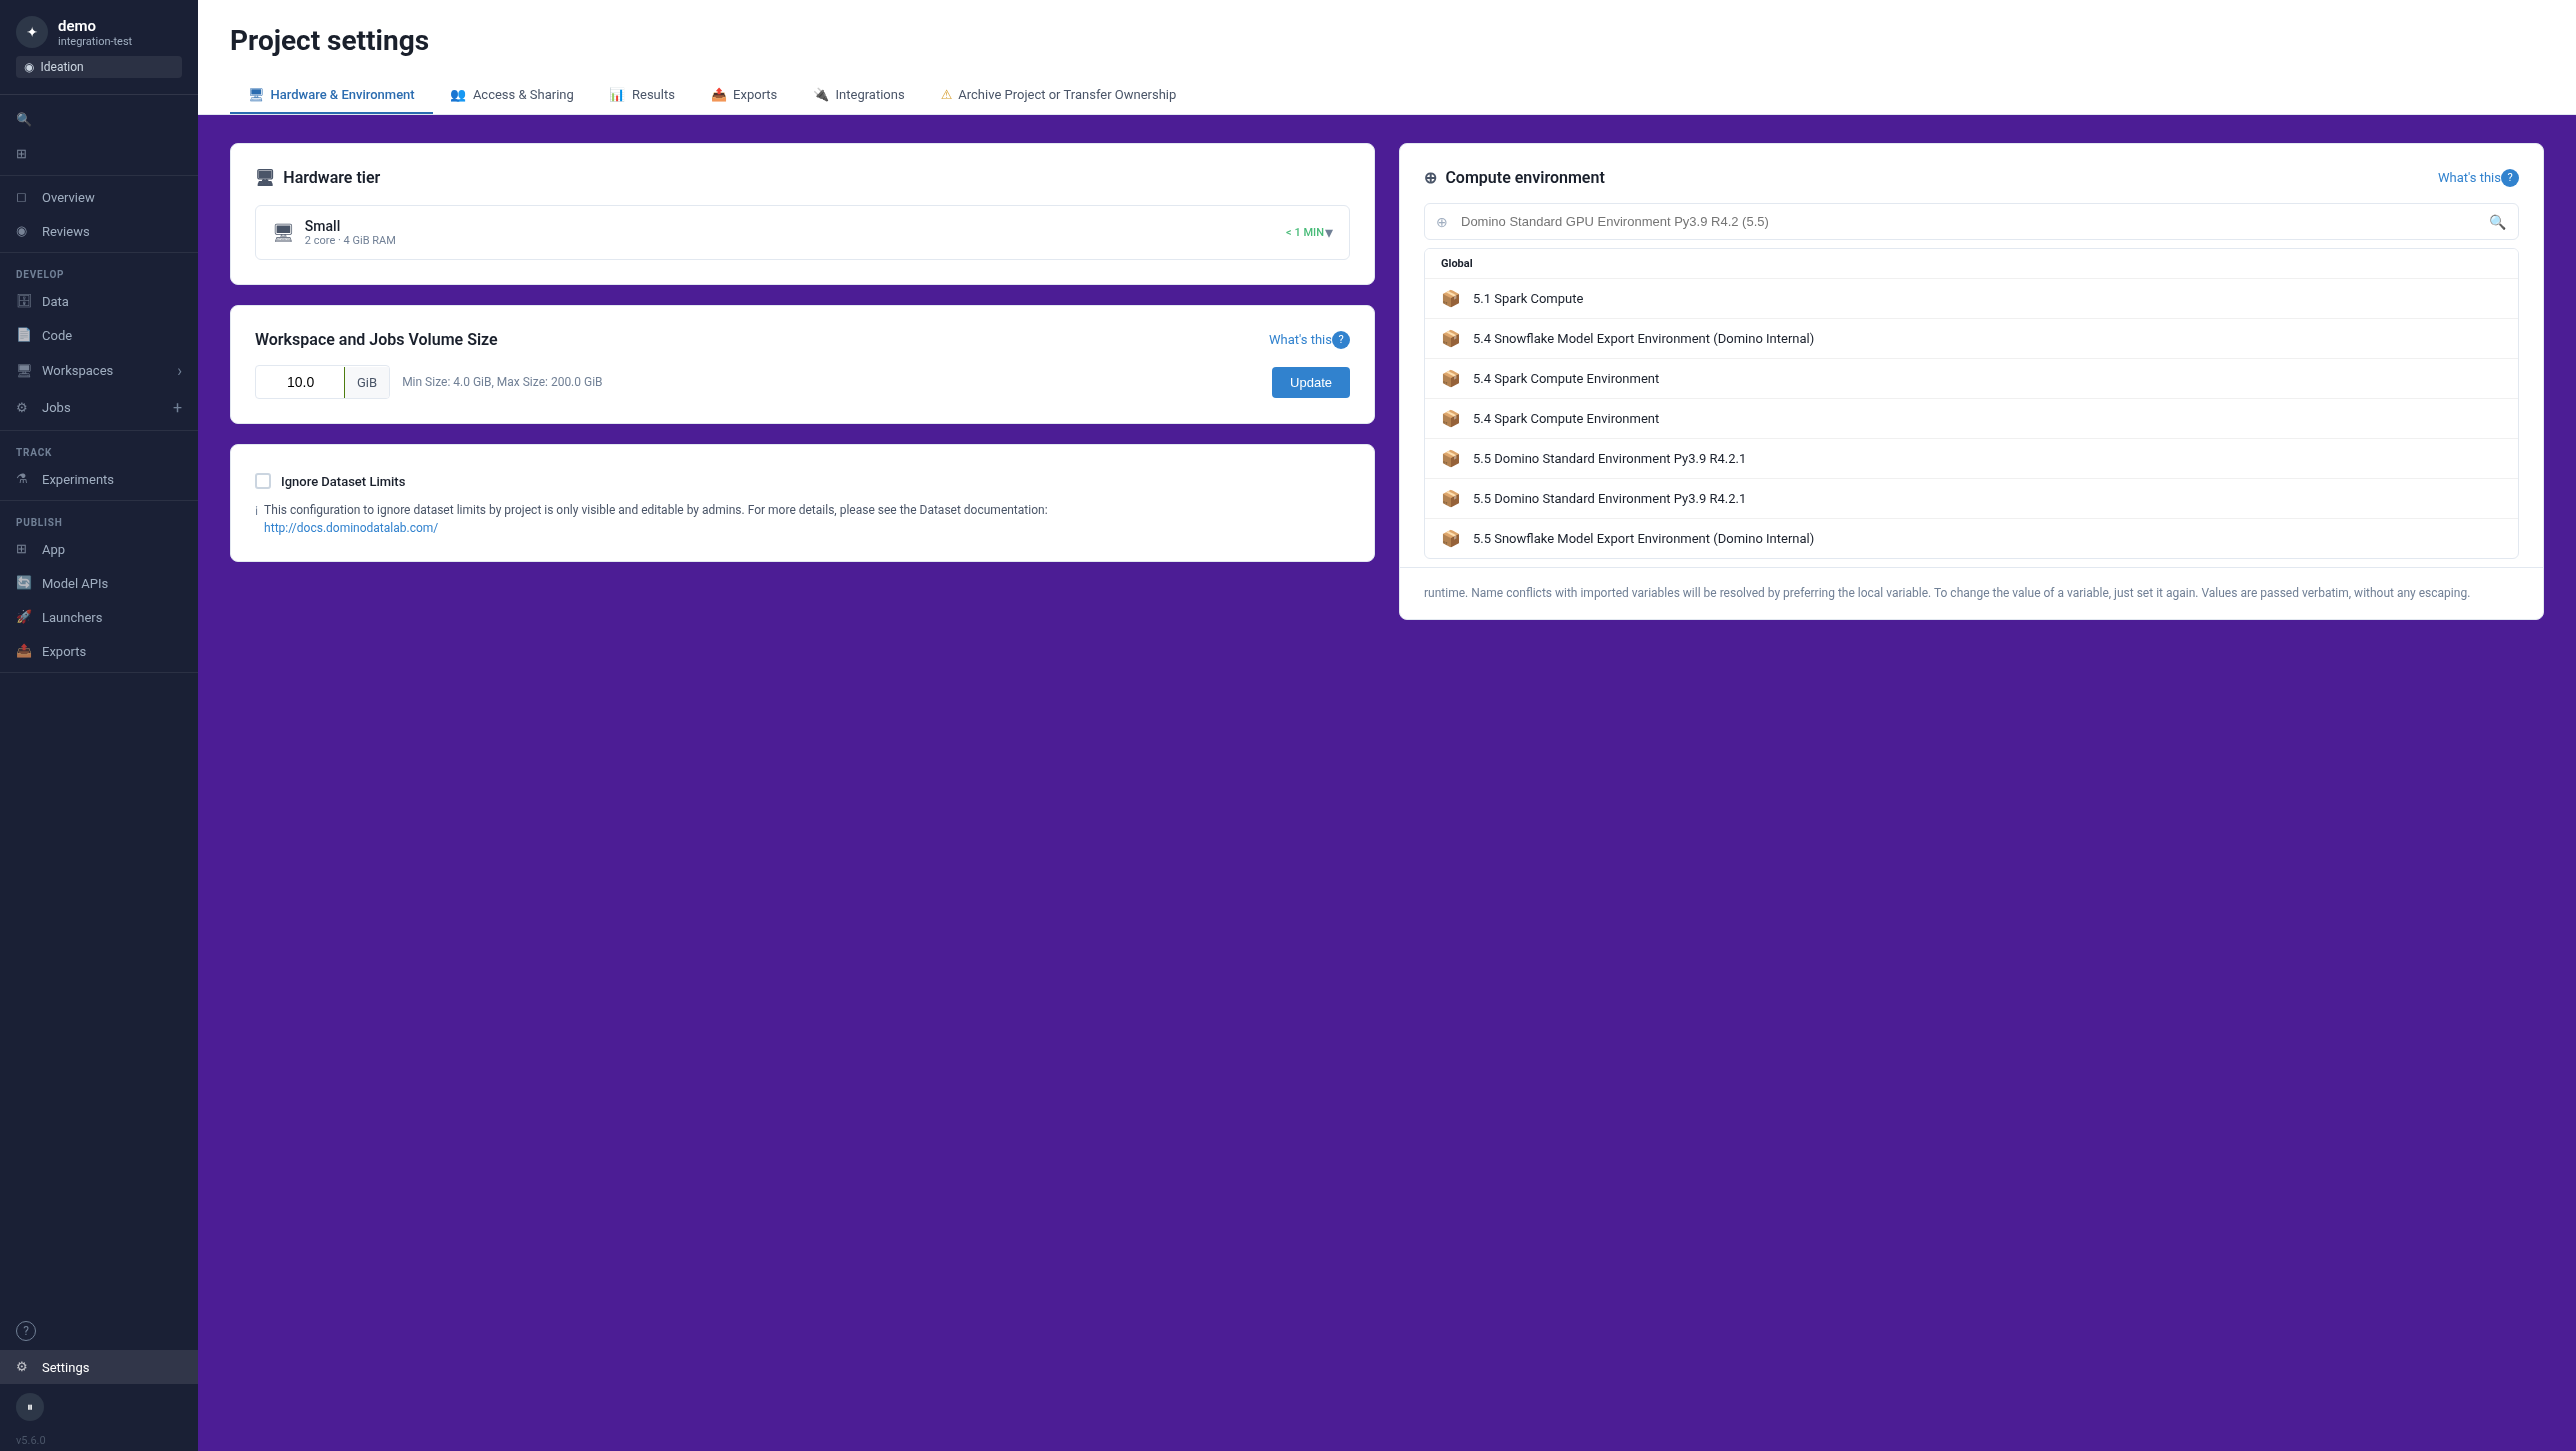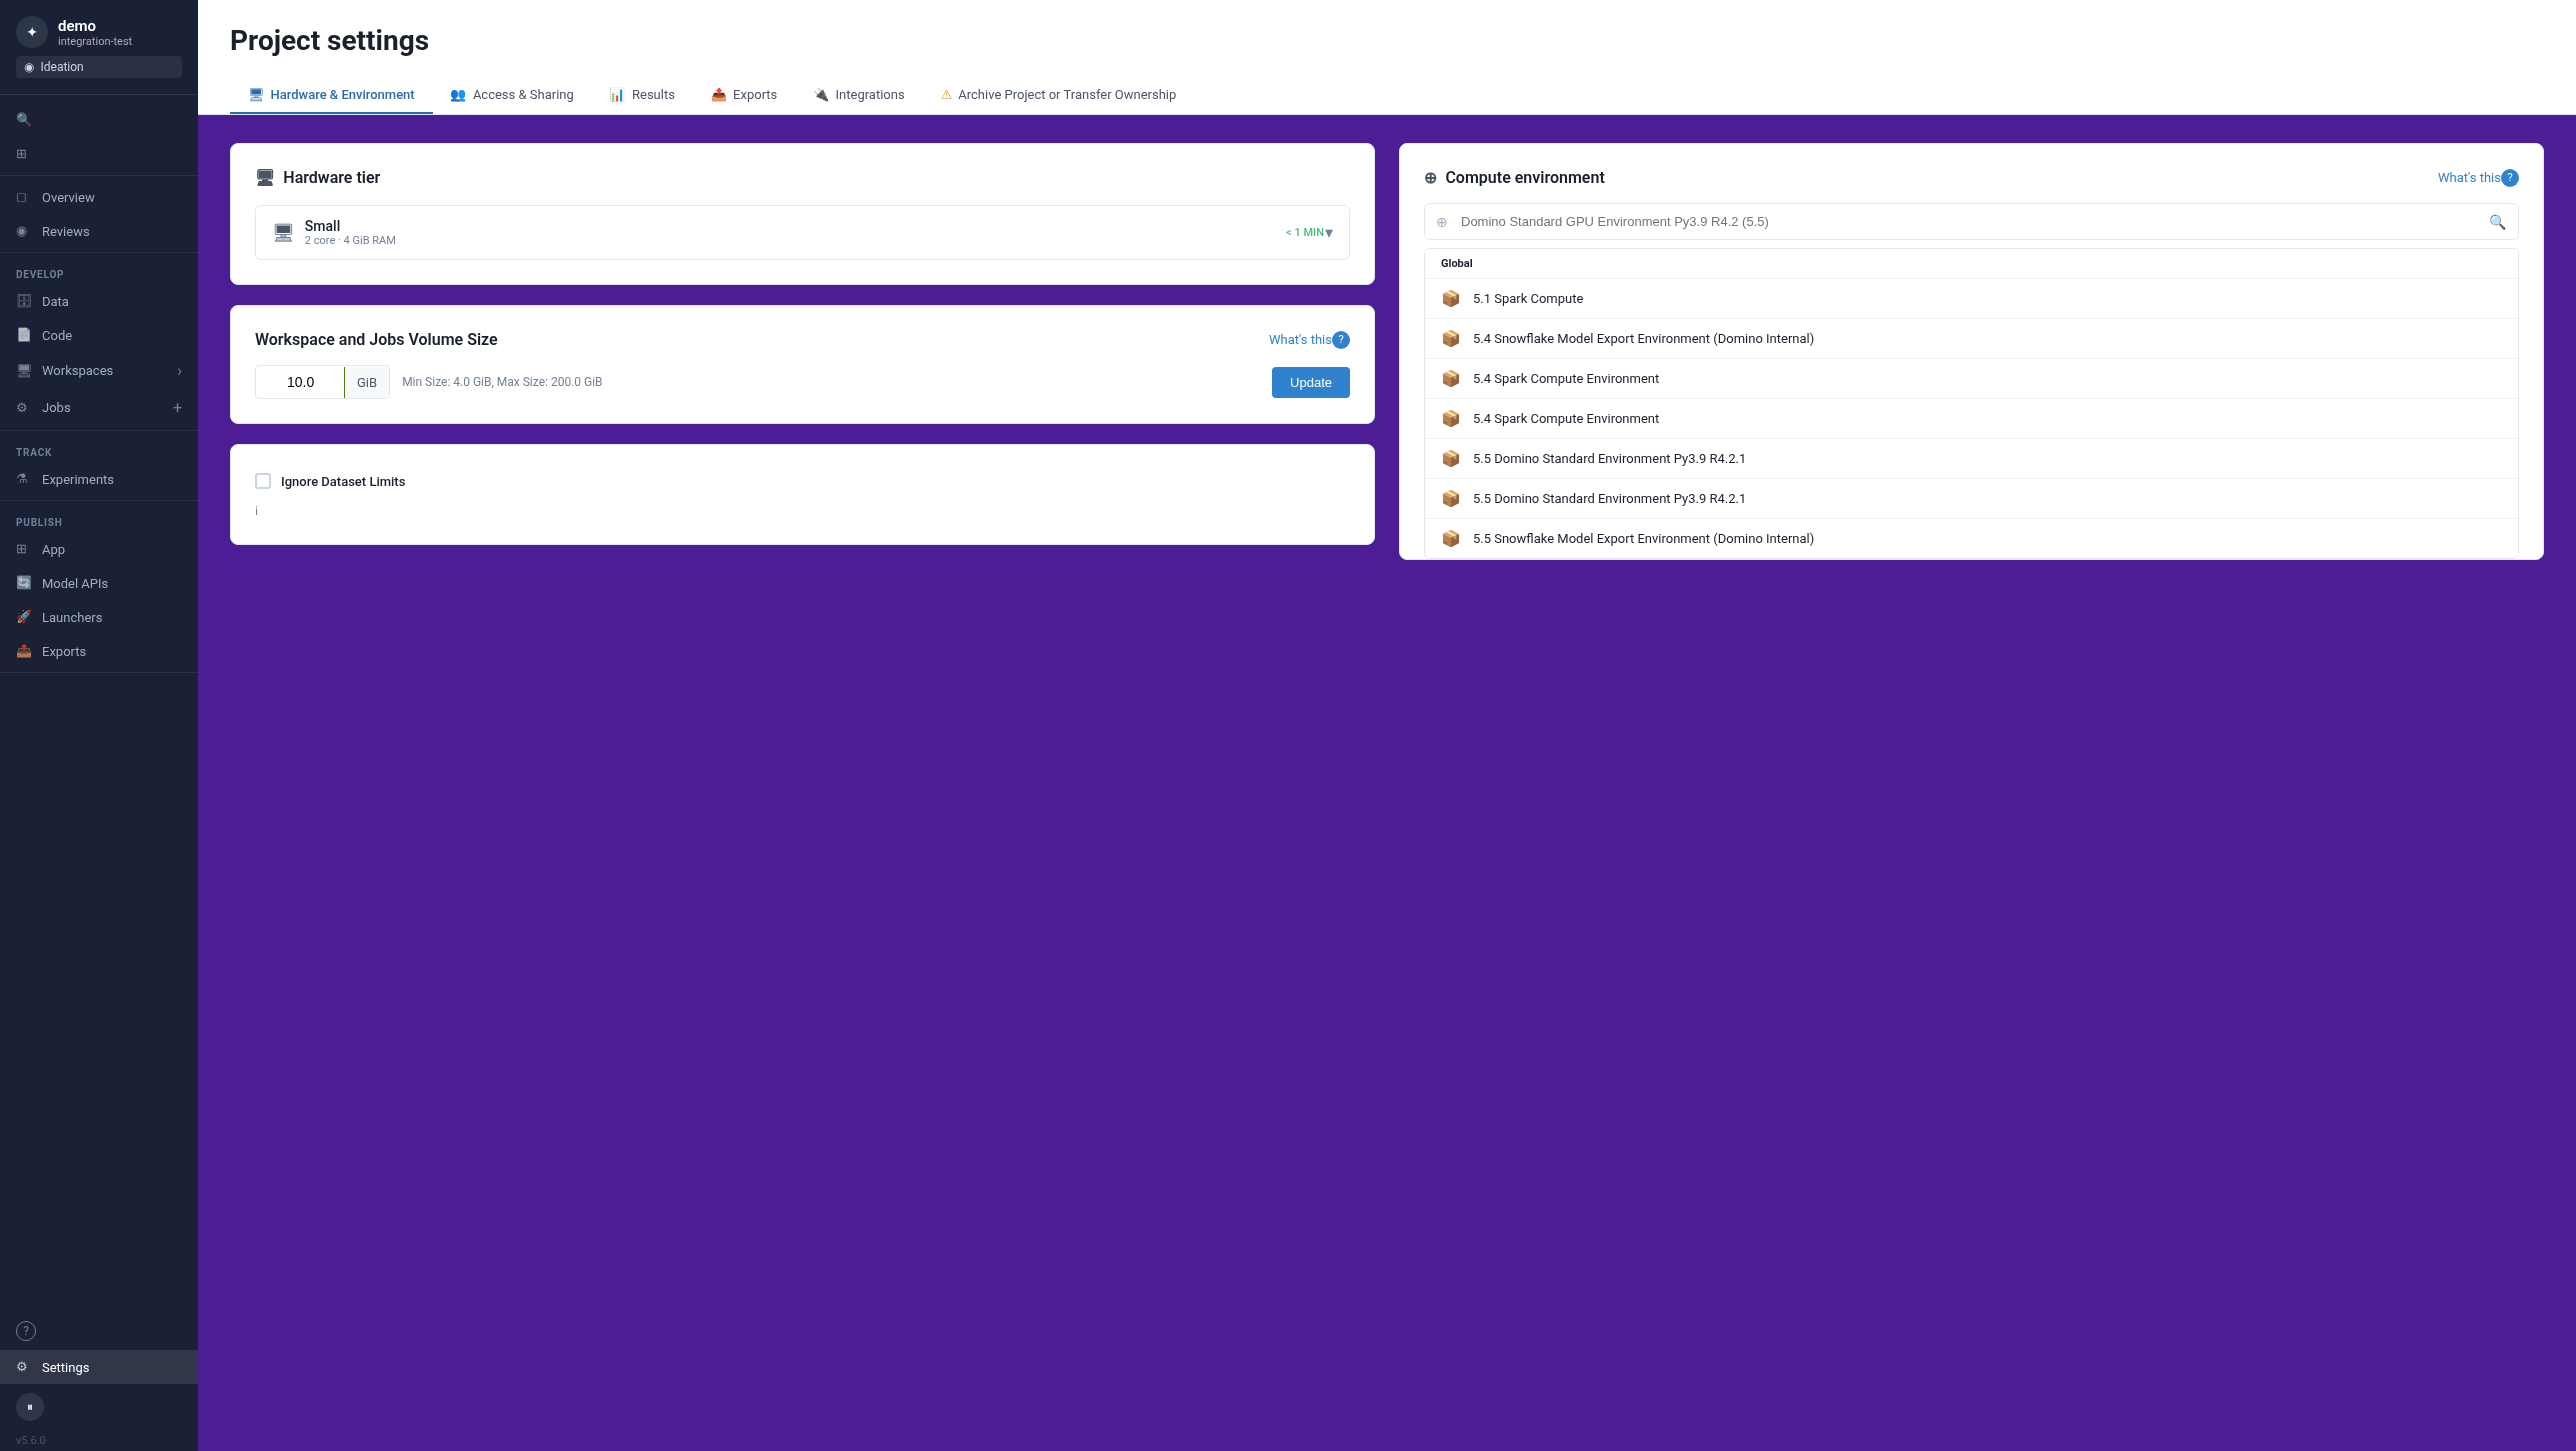--- a/index.html
+++ b/index.html
@@ -559,20 +559,25 @@
       </div>
 
       <div class="card">
         <div class="dataset-limits">
           <div class="checkbox-row">
             <div class="checkbox"></div>
             <span class="checkbox-label">Ignore Dataset Limits</span>
           </div>
           <div class="dataset-desc">
             <span class="info-icon">ℹ</span>
+            <span class="desc-text">
+              <span>This configuration to ignore dataset limits by project is only visible and editable by admins. For more details, please see the Dataset documentation:</span>
+              <br>
+              <a href="#">http://docs.dominodatalab.com/</a>
+            </span>
           </div>
         </div>
       </div>
     </div>
 
     <div class="compute-card">
       <div class="compute-header">
         <div class="compute-title">
           <span class="compute-title-icon">⊕</span>
           <span>Compute environment</span>
@@ -615,17 +620,18 @@
         <div class="dropdown-item">
           <span class="dropdown-item-icon">📦</span>
           <span>5.5 Domino Standard Environment Py3.9 R4.2.1</span>
         </div>
         <div class="dropdown-item">
           <span class="dropdown-item-icon">📦</span>
           <span>5.5 Snowflake Model Export Environment (Domino Internal)</span>
         </div>
       </div>
 
+      <div class="compute-footer">runtime. Name conflicts with imported variables will be resolved by preferring the local variable. To change the value of a variable, just set it again. Values are passed verbatim, without any escaping.</div>
     </div>
 
   </div>
 </div>
 
 
 </body></html>

